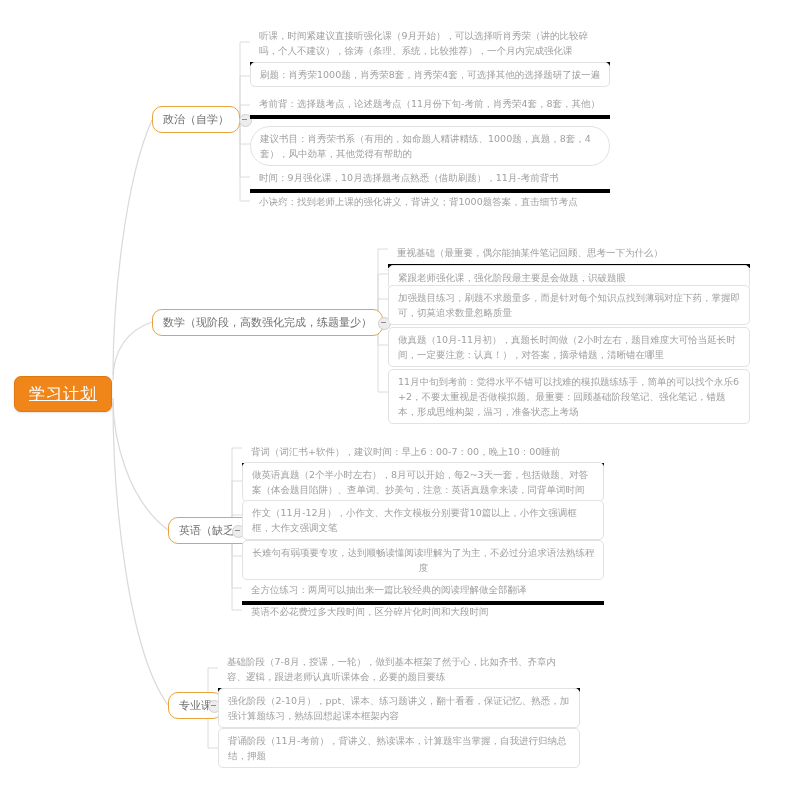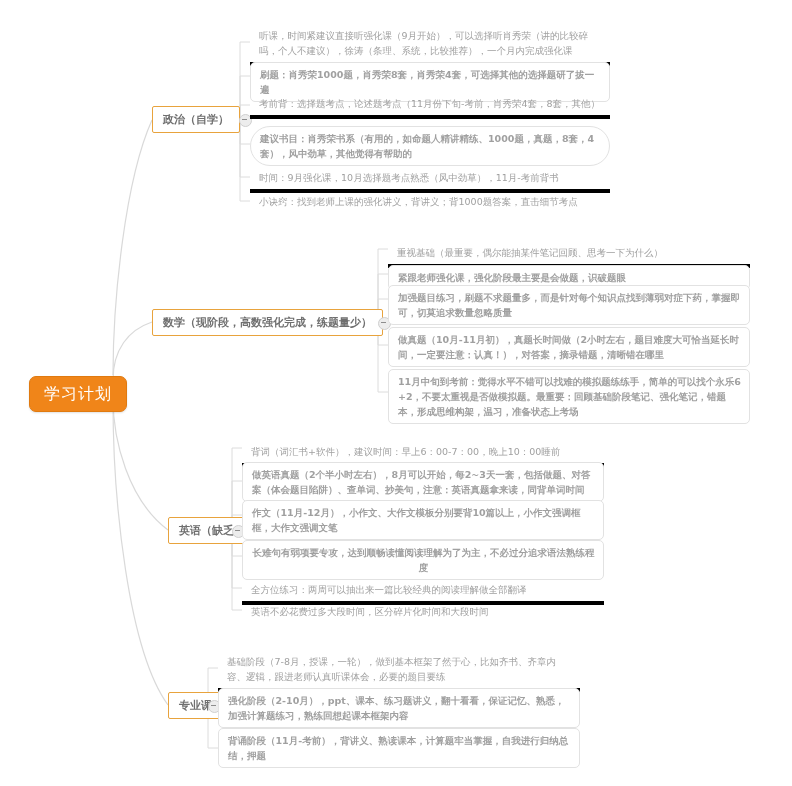--- a/index.html
+++ b/index.html
@@ -27,27 +27,26 @@
     letter-spacing:1px;
     white-space:nowrap;
     box-shadow:0 1px 2px rgba(0,0,0,.12);
   }
 
   
   .branch-node{
     position:absolute;
     background:#ffffff;
     border:1.5px solid #e8a33d;
-    border-radius:2px;
+    border-radius:10px;
     color:#6f6f6f;
     font-size:11px;
     line-height:1;
     padding:7px 10px;
     white-space:nowrap;
-    font-weight:bold;
   }
 
   
   .handle{
     position:absolute;
     width:11px;height:11px;
     border-radius:50%;
     background:#ededed;
     border:1px solid #cfcfcf;
   }
@@ -66,21 +65,20 @@
     padding:4px 8px 4px 9px;
     box-sizing:border-box;
     white-space:normal;
     word-break:break-all;
   }
   .leaf.sep{ border-bottom:4px solid #000000; }
   .leaf.boxed{
     border:1px solid #e2e2e2;
     border-radius:5px;
     background:#ffffff;
-    font-weight:bold;
   }
 </style>
 </head>
 <body>
 
 <div id="map">
 
   <svg class="links" viewBox="0 0 792 786">
     <g fill="none" stroke="#d9d9d9" stroke-width="1.2">
 
@@ -102,34 +100,34 @@
       <path d="M236,530 H232"></path>
       <path d="M232,530 V448 M232,530 V481 M232,530 V515 M232,530 V556 M232,530 V588 M232,530 V610"></path>
       <path d="M232,448 H242 M232,481 H242 M232,515 H242 M232,556 H242 M232,588 H242 M232,610 H242"></path>
 
       <path d="M212,705 H208"></path>
       <path d="M208,705 V668 M208,705 V705 M208,705 V748"></path>
       <path d="M208,668 H218 M208,705 H218 M208,748 H218"></path>
     </g>
   </svg>
 
-  <div class="root-node" style="left:29px;top:376px;">
+  <div class="root-node" style="left:14px;top:376px;text-decoration:underline;">
     <span>学习计划</span>
   </div>
 
   <div class="branch-node" style="left:152px;top:106px;">
     <span>政治（自学）</span>
   </div>
   <div class="handle" style="left:239px;top:114px;"></div>
 
   <div class="leaf sep" style="left:250px;top:24px;width:360px;">听课，时间紧建议直接听强化课（9月开始），可以选择听肖秀荣（讲的比较碎吗，个人不建议），徐涛（条理、系统，比较推荐），一个月内完成强化课</div>
   <div class="leaf boxed" style="left:250px;top:62px;width:360px;">刷题：肖秀荣1000题，肖秀荣8套，肖秀荣4套，可选择其他的选择题研了拔一遍</div>
   <div class="leaf sep" style="left:250px;top:92px;width:360px;">考前背：选择题考点，论述题考点（11月份下旬-考前，肖秀荣4套，8套，其他）</div>
   <div class="leaf boxed" style="left:250px;top:126px;width:360px;border-radius:20px;">建议书目：肖秀荣书系（有用的，如命题人精讲精练、1000题，真题，8套，4套），风中劲草，其他觉得有帮助的</div>
-  <div class="leaf sep" style="left:250px;top:166px;width:360px;">时间：9月强化课，10月选择题考点熟悉（风中劲草），11月-考前背书</div>
+  <div class="leaf sep" style="left:250px;top:166px;width:360px;">时间：9月强化课，10月选择题考点熟悉（借助刷题），11月-考前背书</div>
   <div class="leaf" style="left:250px;top:190px;width:360px;">小诀窍：找到老师上课的强化讲义，背讲义；背1000题答案，直击细节考点</div>
 
   <div class="branch-node" style="left:152px;top:309px;">
     <span>数学（现阶段，高数强化完成，练题量少）</span>
   </div>
   <div class="handle" style="left:378px;top:317px;"></div>
 
   <div class="leaf sep" style="left:388px;top:241px;width:362px;">重视基础（最重要，偶尔能抽某件笔记回顾、思考一下为什么）</div>
   <div class="leaf boxed" style="left:388px;top:265px;width:362px;">紧跟老师强化课，强化阶段最主要是会做题，识破题眼</div>
   <div class="leaf boxed" style="left:388px;top:285px;width:362px;">加强题目练习，刷题不求题量多，而是针对每个知识点找到薄弱对症下药，掌握即可，切莫追求数量忽略质量</div>

